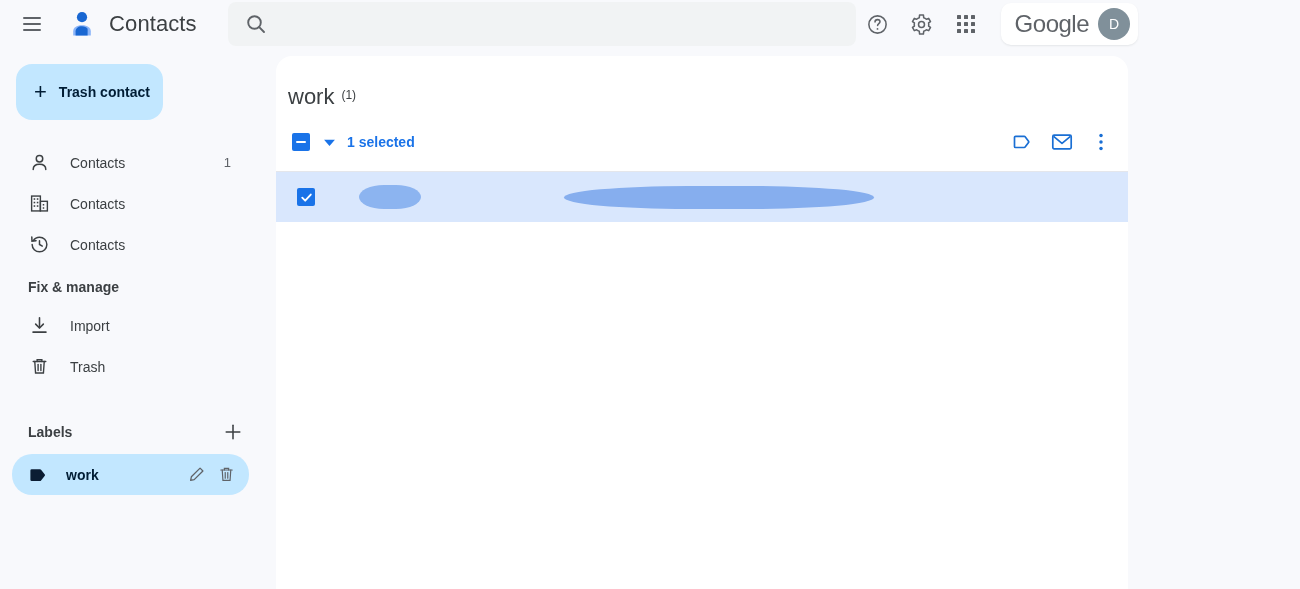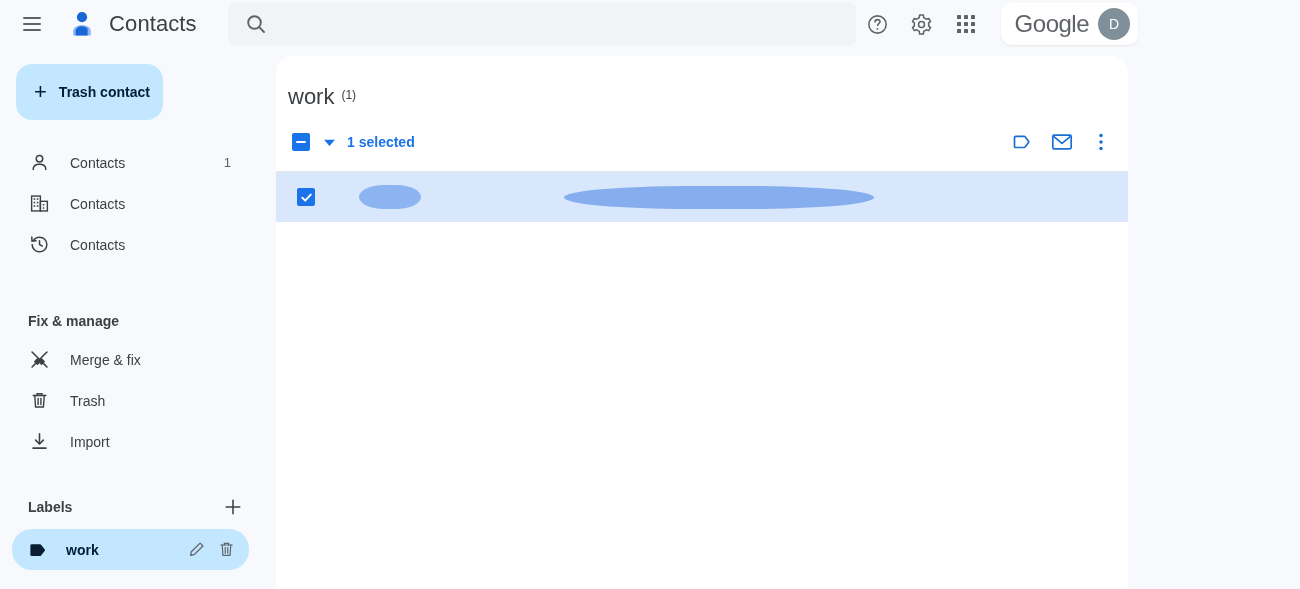--- a/index.html
+++ b/index.html
@@ -63,21 +63,21 @@
   .navitem { display: flex; align-items: center; height: 41px;
     padding: 0 18px 0 28px; cursor: pointer; border-radius: 0 20px 20px 0;
     margin-right: 16px; }
   .navitem .nicon { width: 22px; height: 22px; flex: 0 0 22px;
     display: flex; align-items: center; justify-content: center; margin-right: 20px; }
   .navitem .nlabel { font-size: 14px; color: #3c4043; flex: 1; }
   .navitem .ncount { font-size: 13px; color: #5f6368; }
   .navitem .ninfo { width: 20px; height: 20px; }
 
   .section-title { font-size: 14px; font-weight: bold; color: #3c4043;
-    padding: 0 28px; margin-top: 48px; margin-bottom: 9px; }
+    padding: 0 28px; margin-top: 14px; margin-bottom: 9px; }
 
   .labels-header { display: flex; align-items: center; padding: 0 20px 0 28px;
     margin-top: 31px; margin-bottom: 8px; height: 28px; gap: 39px; }
   .labels-header .lh-title { font-size: 14px; font-weight: bold; color: #3c4043; flex: 1; }
   .labels-header .lh-add { width: 24px; height: 24px; cursor: pointer;
     display: flex; align-items: center; justify-content: center; }
 
   .labelitem { display: flex; align-items: center; height: 41px;
     margin: 0 16px 0 12px; padding: 0 10px 0 16px; border-radius: 20px; cursor: pointer; }
   .labelitem.active { background: #c2e7ff; }
@@ -238,51 +238,38 @@
         </div>
 
       </div>
 
       <div class="section-title">Fix &amp; manage</div>
 
       <div class="navlist" style="margin-top:10px">
         <div class="navitem">
           <span class="nicon">
             <svg width="21" height="21" viewBox="0 0 24 24" fill="none" stroke="#3c4043" stroke-width="1.8" stroke-linecap="round" stroke-linejoin="round">
-              <path d="M3.5 3.5l10 10"></path>
-                <path d="M17 17l3.5 3.5"></path>
-              <path d="M20.5 3.5l-10 10"></path>
-                <path d="M7 17l-3.5 3.5"></path>
-              <rect x="12.4" y="12.4" width="4" height="4" transform="rotate(45 14.4 14.4)" fill="#3c4043"></rect>
-              <rect x="7.6" y="12.4" width="4" height="4" transform="rotate(45 9.6 14.4)" fill="#3c4043"></rect>
-            </svg>
-          </span>
-          <span class="nlabel">Merge &amp; fix</span>
+              <line x1="12" y1="3.2" x2="12" y2="14.6"></line>
+              <polyline points="7.6,10.4 12,14.8 16.4,10.4"></polyline>
+              <line x1="4.6" y1="19.6" x2="19.4" y2="19.6"></line>
+            </svg>
+          </span>
+          <span class="nlabel">Import</span>
         </div>
         <div class="navitem">
           <span class="nicon">
             <svg width="21" height="21" viewBox="0 0 24 24" fill="none" stroke="#3c4043" stroke-width="1.6" stroke-linecap="round">
               <path d="M4.8 6.3h14.4"></path>
               <path d="M9.3 6.3V4.2h5.4v2.1"></path>
               <path d="M6.6 6.3l.9 13.2h9l.9-13.2"></path>
               <line x1="10.4" y1="9.6" x2="10.4" y2="16.6"></line>
               <line x1="13.6" y1="9.6" x2="13.6" y2="16.6"></line>
             </svg>
           </span>
           <span class="nlabel">Trash</span>
-        </div>
-        <div class="navitem">
-          <span class="nicon">
-            <svg width="21" height="21" viewBox="0 0 24 24" fill="none" stroke="#3c4043" stroke-width="1.8" stroke-linecap="round" stroke-linejoin="round">
-              <line x1="12" y1="3.2" x2="12" y2="14.6"></line>
-              <polyline points="7.6,10.4 12,14.8 16.4,10.4"></polyline>
-              <line x1="4.6" y1="19.6" x2="19.4" y2="19.6"></line>
-            </svg>
-          </span>
-          <span class="nlabel">Import</span>
         </div>
       </div>
 
       <div class="labels-header">
         <span class="lh-title">Labels</span>
         <span class="lh-add">
           <svg width="22" height="22" viewBox="0 0 24 24" stroke="#3c4043" stroke-width="1.7" stroke-linecap="round">
             <line x1="12" y1="4.6" x2="12" y2="19.4"></line>
               <line x1="4.6" y1="12" x2="19.4" y2="12"></line>
           </svg>

